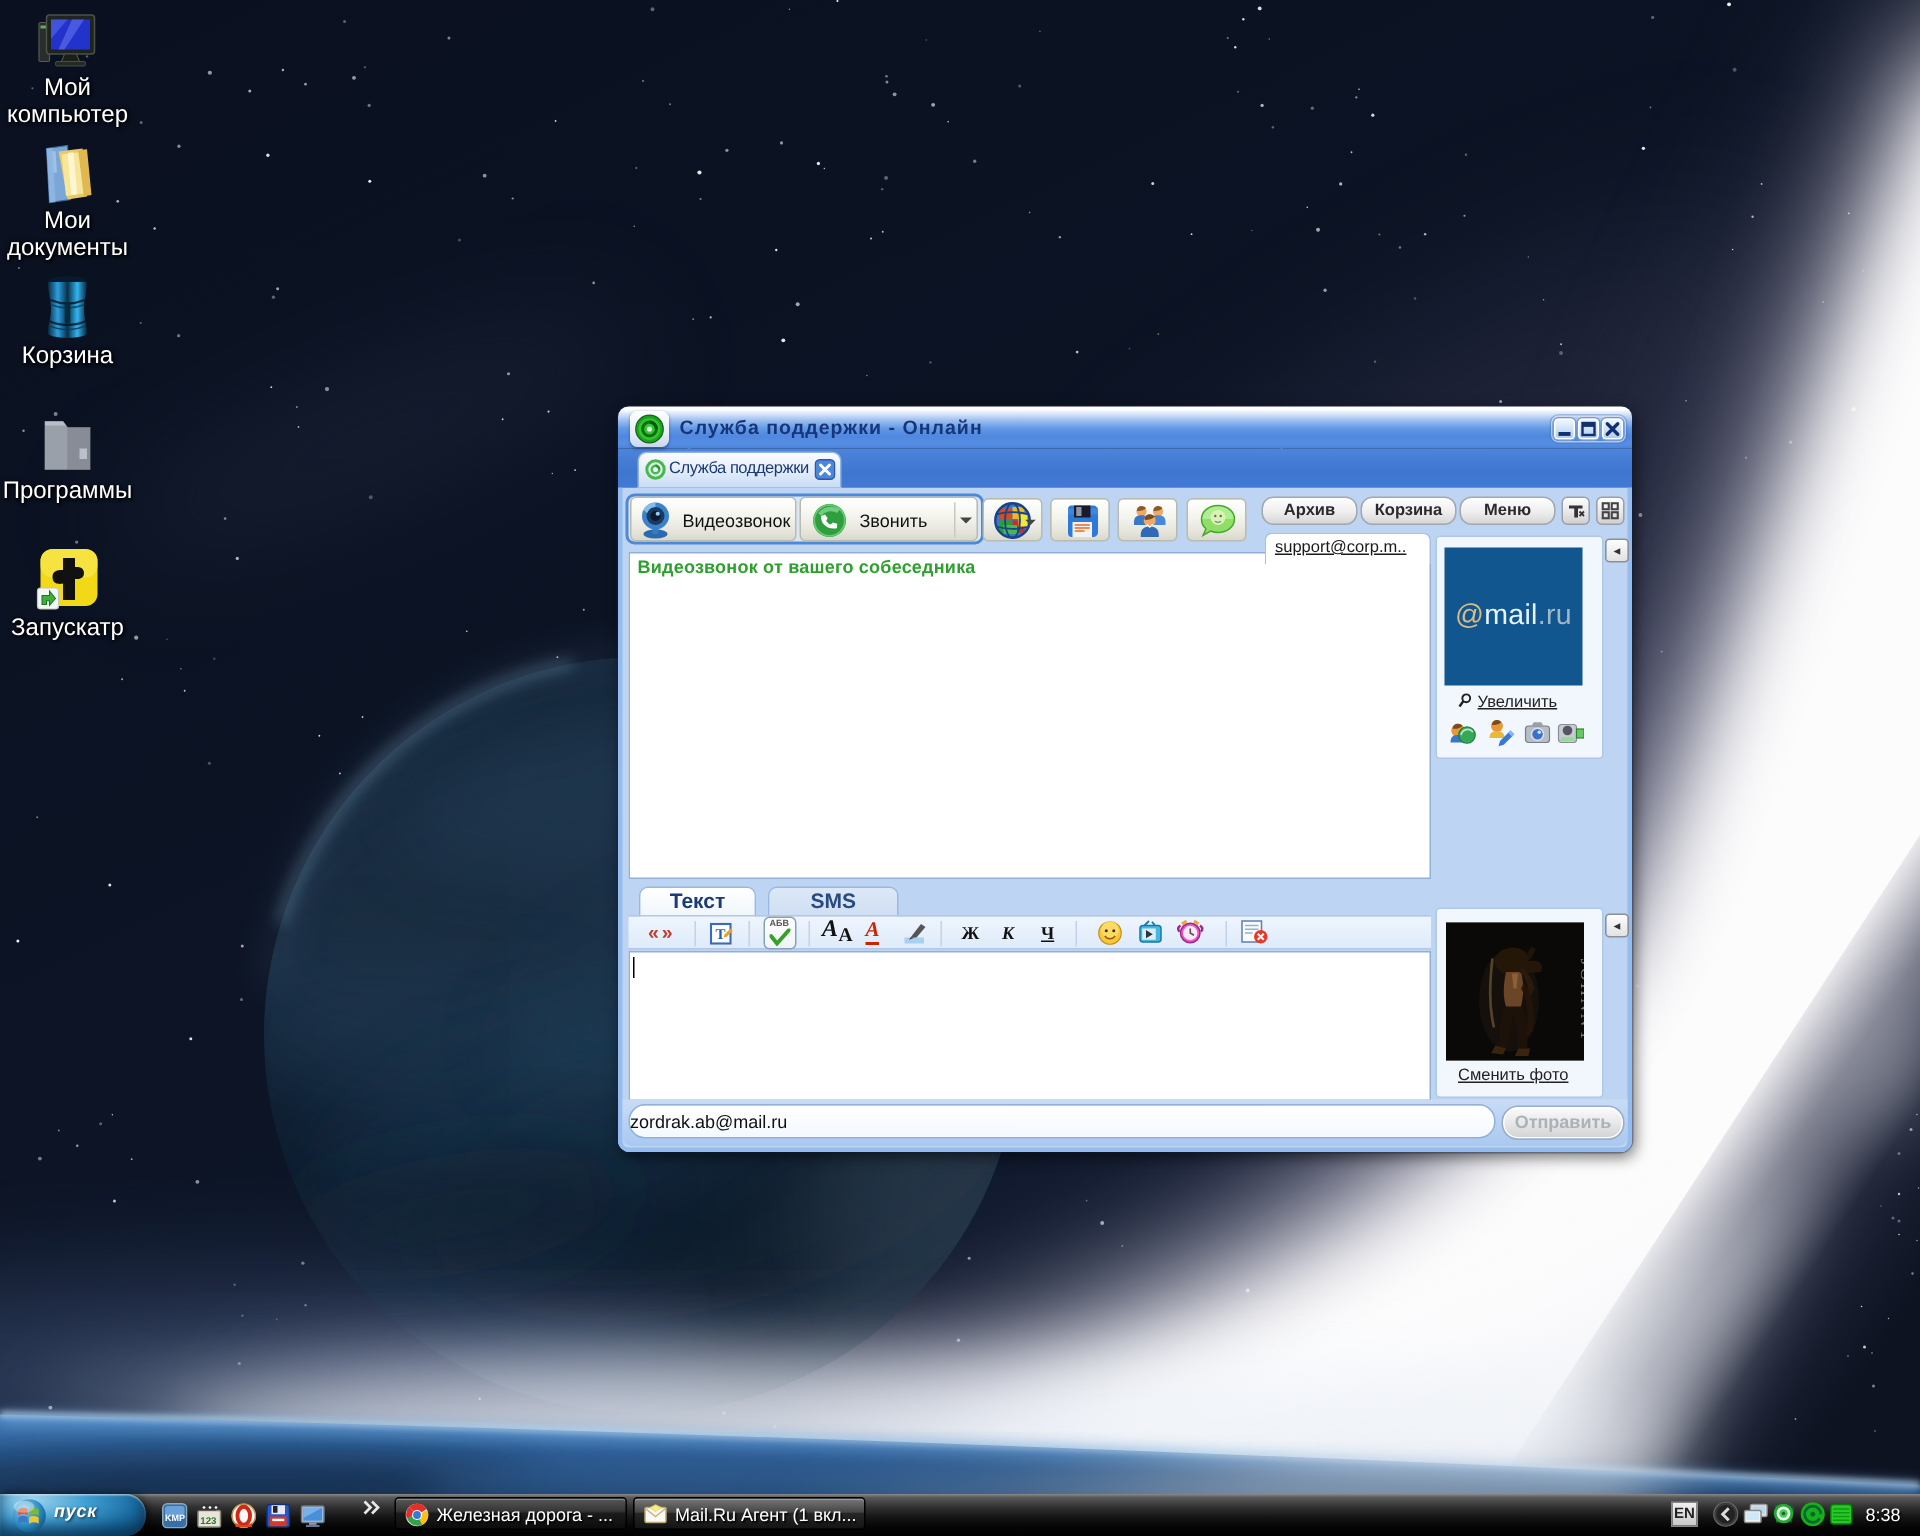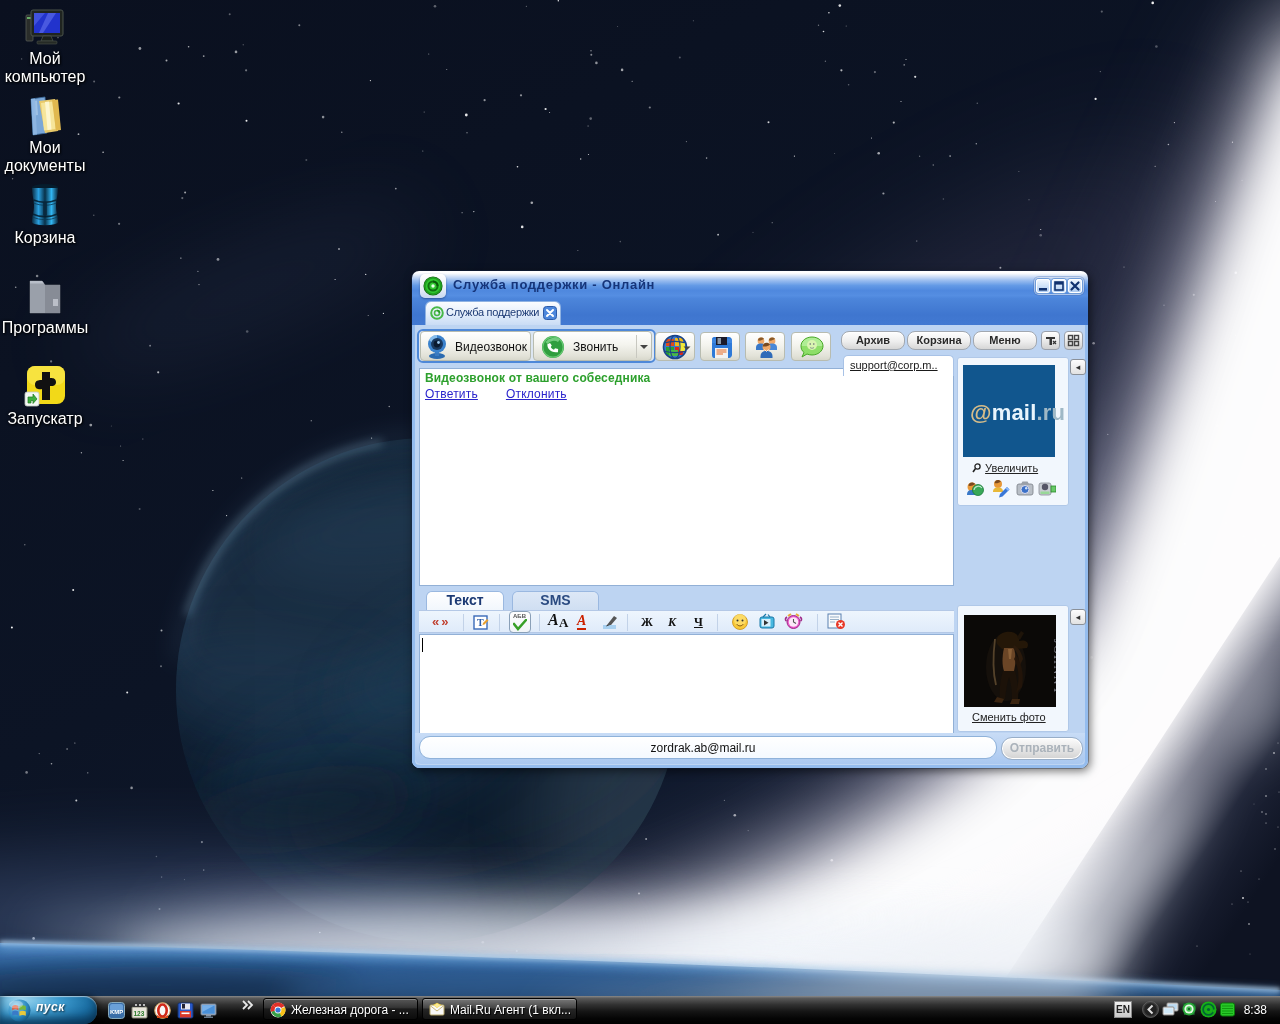--- a/index.html
+++ b/index.html
@@ -624,21 +624,21 @@
 #win .chat a { color:#2a24cc; font-weight:normal; text-decoration:underline; font-size:12px; letter-spacing:0.2px;}
 #win .rpanel { position:absolute; left:545px; top:32px; width:112px; height:149px; background:#f2f7fd; border:1px solid #b0c8e8; border-radius:3px;}
 #win .rpanel2 { position:absolute; left:545px; top:280px; width:112px; height:127px; background:#f2f7fd; border:1px solid #b0c8e8; border-radius:3px;}
 #win .colb { position:absolute; width:16px; height:16px; background:linear-gradient(#fdfdfd,#e2e2e2); border:1px solid #8a9098; border-radius:3px; text-align:center; line-height:14px; font-size:9px; color:#333;}
 #win .stab { position:absolute; left:431px; top:30px; width:111px; height:21px; background:#ffffff; border:1px solid #a8c2e6; border-bottom:none; border-radius:5px 5px 0 0; font-size:11px; color:#1a1a1a; padding:3px 0 0 6px; z-index:3;}
 #win .btab { position:absolute; top:267px; height:36px; border-radius:5px 5px 0 0; font-size:14px; font-weight:bold; color:#1c3a74; text-align:center; }
 #win .fbar { position:absolute; left:7px; top:285px; width:535px; height:23px; background:linear-gradient(#eef5fd,#dfebfa); border-top:1px solid #b4c8e6; border-bottom:1px solid #b4c8e6;}
 #win .inparea { position:absolute; left:7px; top:309px; width:535px; height:100px; background:#fff; border:1px solid #92b0d6;}
 #win .bstrip { position:absolute; left:3px; top:408px; width:670px; height:31px; background:linear-gradient(#c8dcf6,#aac8f0); border-radius:0 0 6px 6px;}
 #win .ifield { position:absolute; left:4px; top:3px; width:578px; height:23px; background:linear-gradient(#ffffff,#f4f9ff); border:1px solid #8fb2da; border-radius:11px;
-  font-size:12px; color:#111; text-align:center; padding:4px 10px 0 0;}
+  font-size:12px; color:#111; text-align:left; padding:4px 10px 0 0;}
 #win .sendb { position:absolute; left:586px; top:4px; width:82px; height:23px; border-radius:11px; background:linear-gradient(#fcfcfc,#e8e8e8 50%,#d2d2d2); border:1px solid #98aec8;
   box-shadow: inset 0 0 0 1px #fff; font-size:12px; font-weight:bold; color:#aab2ba; text-align:center; line-height:21px;}
 #win .sep { position:absolute; top:3px; width:1px; height:17px; background:#c2d2e8; }
 </style>
 <div id="win">
   <div class="tband"></div>
   <div class="atab">
     <svg style="position:absolute;left:4px;top:4px" width="14" height="14" viewBox="0 0 14 14">
       <circle cx="7" cy="7" r="5.8" fill="none" stroke="#48b848" stroke-width="2"></circle>
       <circle cx="7" cy="7" r="2.5" fill="none" stroke="#48b848" stroke-width="1.6"></circle>
@@ -776,25 +776,24 @@
               <rect x="3.5" y="3.5" width="4" height="4"></rect>
               <rect x="9.5" y="3.5" width="4" height="4"></rect>
               <rect x="3.5" y="9.5" width="4" height="4"></rect>
               <rect x="9.5" y="9.5" width="4" height="4"></rect>
             </g>
           </svg>
     </div>
     <div class="stab"><span style="text-decoration:underline">support@corp.m..</span></div>
     <div class="chat">
       <div>Видеозвонок от вашего собеседника</div>
-      <div style="margin-top:2px"><a>Ответить</a><a style="margin-left:28px">Отклонить</a></div>
     </div>
     <div class="rpanel">
       <div style="position:absolute;left:5px;top:7px;width:92px;height:92px;background:#11568e">
-        <div style="position:absolute;left:7px;top:35px;font-size:22px;font-weight:bold;color:#e8f4fc;letter-spacing:0.2px"><span style="color:#d4bc8a">@</span>mail<span style="color:#9fb8c6">.ru</span></div>
+        <div style="position:absolute;left:7px;top:35px;font-size:19px;font-weight:normal;color:#e8f4fc;letter-spacing:0.2px"><span style="color:#d4bc8a">@</span>mail<span style="color:#9fb8c6">.ru</span></div>
       </div>
       <div style="position:absolute;left:14px;top:104px;font-size:11px;color:#222">
         <svg style="vertical-align:-1px" width="9" height="10" viewBox="0 0 9 10">
               <circle cx="5.5" cy="3.5" r="2.6" fill="none" stroke="#222" stroke-width="1.3"></circle>
               <path d="M 3.5 5.5 L 1 9" stroke="#222" stroke-width="1.6"></path>
             </svg>
         <span style="text-decoration:underline;margin-left:1px">Увеличить</span>
       </div>
       <svg style="position:absolute;left:8px;top:120px" width="90" height="20" viewBox="0 0 90 20">
         <g>

